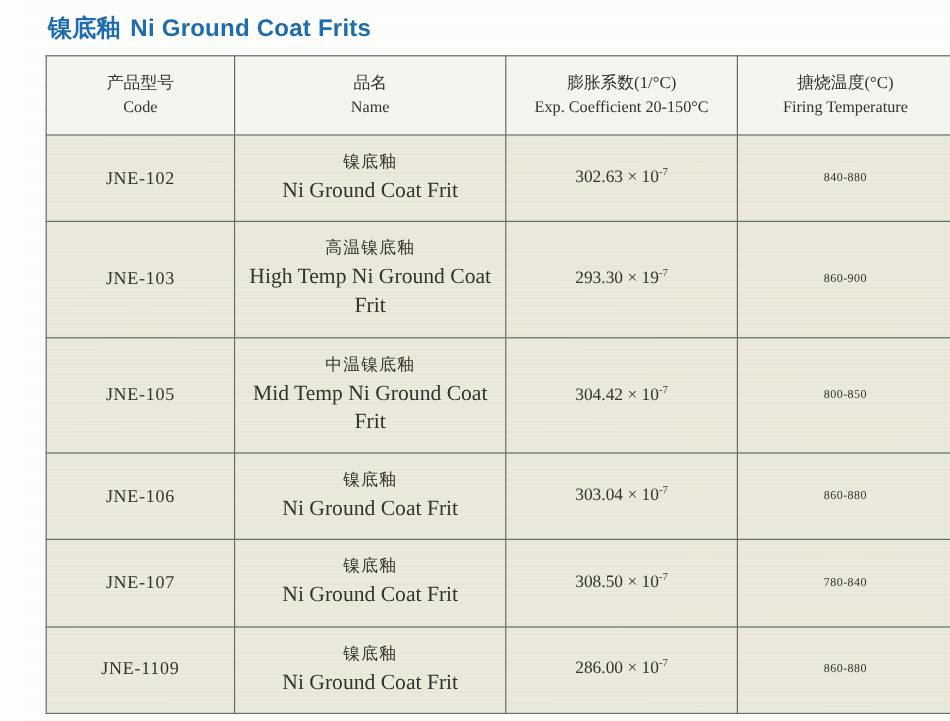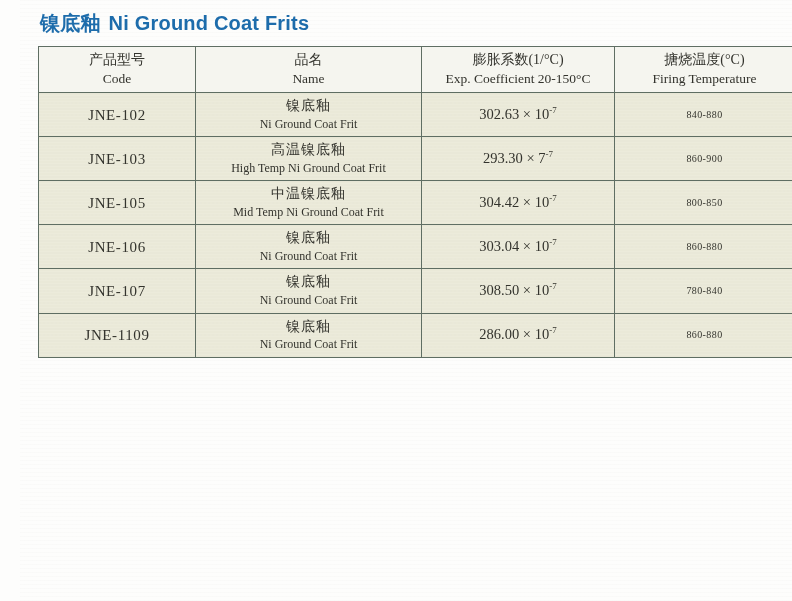--- a/index.html
+++ b/index.html
@@ -42,41 +42,41 @@
   table {
     width: 756px;
     border-collapse: collapse;
     table-layout: fixed;
   }
   th, td {
     border: 1px solid var(--border-col);
     text-align: center;
     vertical-align: middle;
     line-height: 1.35;
-    padding: 4px 4px;
+    padding: 14px 4px;
   }
   thead th {
     background: var(--header-bg);
     height: 46px;
     font-weight: normal;
     font-size: 14px;
   }
   thead th .en { font-size: 13.5px; }
   tbody td {
     background: var(--row-bg);
     height: 44px;
     font-size: 14px;
     background-image: repeating-linear-gradient(
       180deg,
       rgba(110,110,90,0.04) 0px, rgba(110,110,90,0.04) 1px,
       rgba(255,255,255,0) 1px, rgba(255,255,255,0) 3px);
   }
   td.code { font-size: 15px; letter-spacing: 0.6px; }
   td.name .zh { font-size: 14px; letter-spacing: 1px; }
-  td.name .en { font-size: 12px; }
+  td.name .en { font-size: 18px; }
   td.coef { font-size: 14.5px; }
   td.coef sup { font-size: 9px; vertical-align: super; line-height: 0; }
   td.firing { font-size: 10px; letter-spacing: 0.4px; }
   col.c-code   { width: 157px; }
   col.c-name   { width: 226px; }
   col.c-coef   { width: 193px; }
   col.c-firing { width: 180px; }
 </style>
 </head>
 <body>
@@ -123,21 +123,21 @@
     <td class="coef"><span>302.63 × 10</span><sup>-7</sup></td>
     <td class="firing"><span>840-880</span></td>
   </tr>
 
   <tr>
     <td class="code"><span>JNE-103</span></td>
     <td class="name">
       <div class="zh">高温镍底釉</div>
       <div class="en">High Temp Ni Ground Coat Frit</div>
     </td>
-    <td class="coef"><span>293.30 × 7</span><sup>-7</sup></td>
+    <td class="coef"><span>293.30 × 19</span><sup>-7</sup></td>
     <td class="firing"><span>860-900</span></td>
   </tr>
 
   <tr>
     <td class="code"><span>JNE-105</span></td>
     <td class="name">
       <div class="zh">中温镍底釉</div>
       <div class="en">Mid Temp Ni Ground Coat Frit</div>
     </td>
     <td class="coef"><span>304.42 × 10</span><sup>-7</sup></td>

